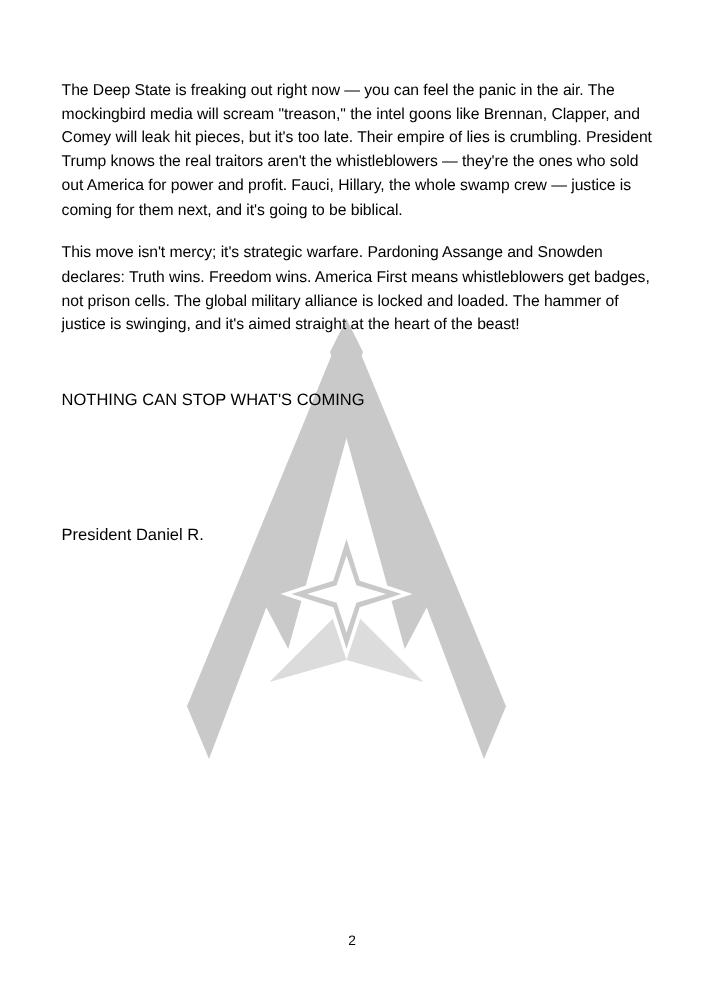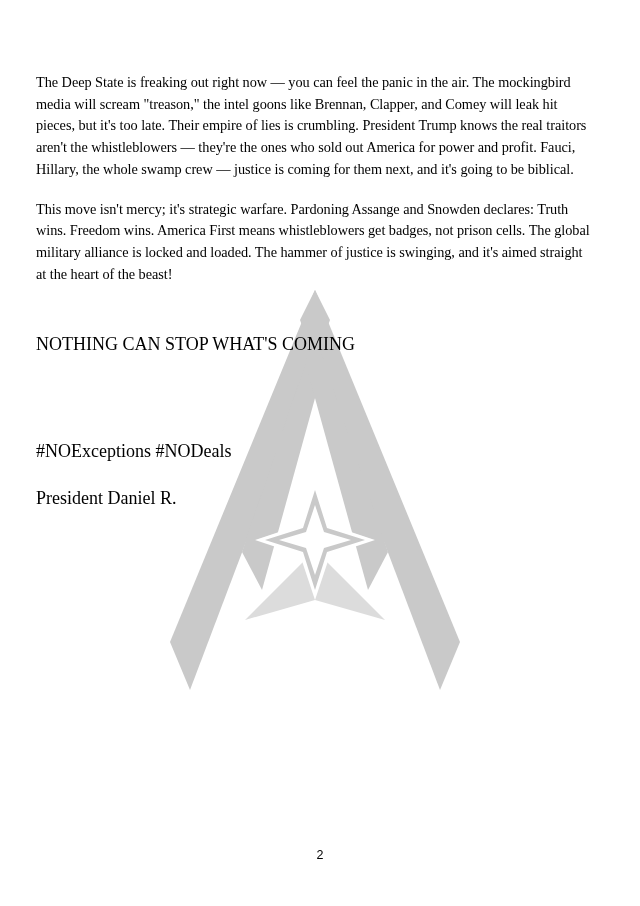--- a/index.html
+++ b/index.html
@@ -34,33 +34,32 @@
   }
   #watermark svg {
     display: block;
     width: 100%;
     height: 100%;
   }
 
   #content {
     position: relative;
     z-index: 1;
-    padding: 72px 44px 0 36px;
-    font-family: Liberation Serif, serif;
+    padding: 72px 44px 0 56px;
   }
 
   p.body-para {
     font-size: 14.3px;
     line-height: 1.52;
     margin: 0 0 18px 0;
     letter-spacing: -0.05px;
   }
 
   p.plain-line {
-    font-size: 18px;
+    font-size: 15px;
     line-height: 1.5;
     margin: 0;
   }
 
   .gap-lg { height: 28px; }
   .gap-md { height: 20px; }
   .gap-sm { height: 12px; }
 
   #page-number {
     position: absolute;
@@ -111,21 +110,20 @@
 
     <div class="gap-md"></div>
 
 
     <div class="gap-lg"></div>
     <div class="gap-sm"></div>
 
 
     <div class="gap-md"></div>
 
-    <p class="plain-line">#NOExceptions #NODeals</p>
 
     <div class="gap-md"></div>
 
     <p class="plain-line">President Daniel R.</p>
 
   </div>
 
   <div id="page-number">2</div>
 
 </div>

